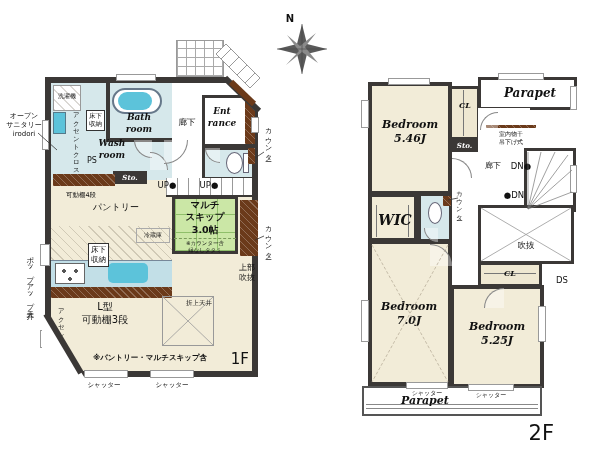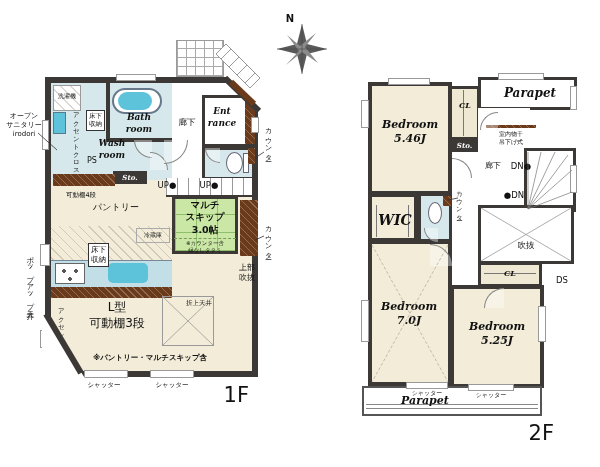--- a/index.html
+++ b/index.html
@@ -109,30 +109,30 @@
   <div class="lbl" style="left:174px;top:199px;width:62px;font-size:9.5px;font-weight:bold;">マルチ
 スキップ
 3.0帖</div>
   <div class="lbl" style="left:174px;top:238px;width:62px;font-size:5.5px;border-top:1px dashed #7a9a5a;padding-top:1px;">※カウンター含
 縁なしタタミ</div>
   <div class="lbl vert" style="left:263px;top:112px;height:56px;font-size:7px;">カウンター</div>
   <div class="lbl vert" style="left:263px;top:210px;height:56px;font-size:7px;">カウンター</div>
   <div class="lbl" style="left:234px;top:263px;width:26px;font-size:8px;">上部
 吹抜</div>
   <div class="lbl vert" style="left:25px;top:233px;height:92px;font-size:7.5px;">ポップアップ天井</div>
-  <div class="lbl" style="left:88px;top:300px;width:58px;font-size:12px;">L型
+  <div class="lbl" style="left:76px;top:300px;width:58px;font-size:10px;">L型
 可動棚3段</div>
   <div class="lbl vert" style="left:57px;top:302px;height:68px;font-size:6.5px;">アクセントクロス</div>
   <div class="lbl" style="left:80px;top:353px;width:140px;font-size:7.5px;font-weight:bold;">※パントリー・マルチスキップ含</div>
   <div class="lbl" style="left:164px;top:299px;width:48px;font-size:6.5px;text-align:right;">折上天井</div>
   <div class="lbl boxed" style="left:88px;top:243px;font-size:7.5px;">床下
 収納</div>
   <div class="lbl" style="left:80px;top:381px;width:48px;font-size:6.5px;">シャッター</div>
   <div class="lbl" style="left:148px;top:381px;width:48px;font-size:6.5px;">シャッター</div>
-  <div class="lbl" style="left:205px;top:382px;width:44px;font-size:21px;text-align:right;">1F</div>
+  <div class="lbl" style="left:205px;top:350px;width:44px;font-size:15px;text-align:right;">1F</div>
 
   <div class="room" style="left:368px;top:82px;width:84px;height:113px;background:#f2ecd8;border:4px solid #3b3836;"></div>
   <div class="room" style="left:449px;top:86px;width:31px;height:54px;background:#efe8d2;border:3px solid #3b3836;"></div>
   <div class="hang" style="left:463px;top:90px;width:1px;height:46px;"></div>
   <div class="darkbox" style="left:449px;top:138px;width:31px;height:14px;">
     <span>Sto.</span>
   </div>
   <div class="room" style="left:478px;top:77px;width:99px;height:33px;background:#fff;border:3px solid #3b3836;"></div>
   <div class="room" style="left:478px;top:108px;width:52px;height:90px;background:#fff;"></div>
   <div class="room wood" style="left:486px;top:125px;width:50px;height:3px;"></div>

